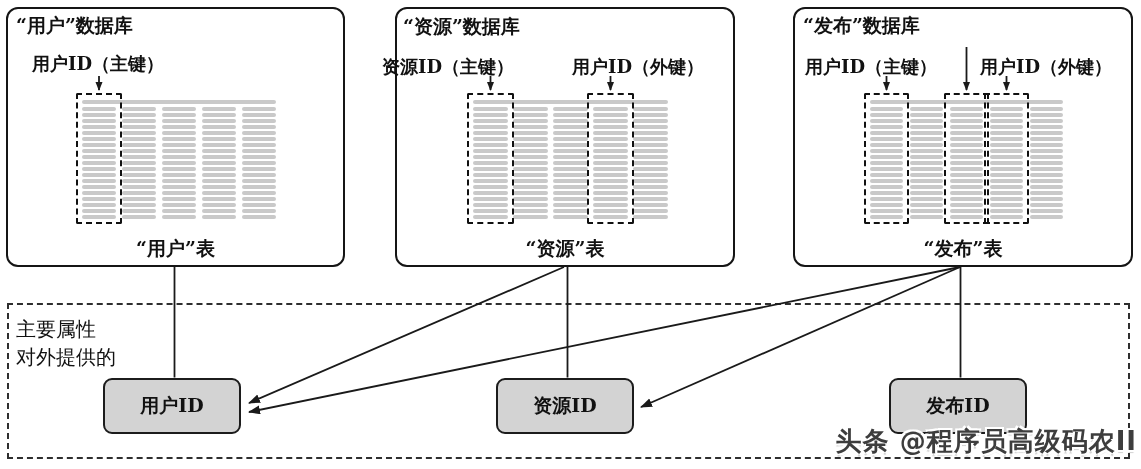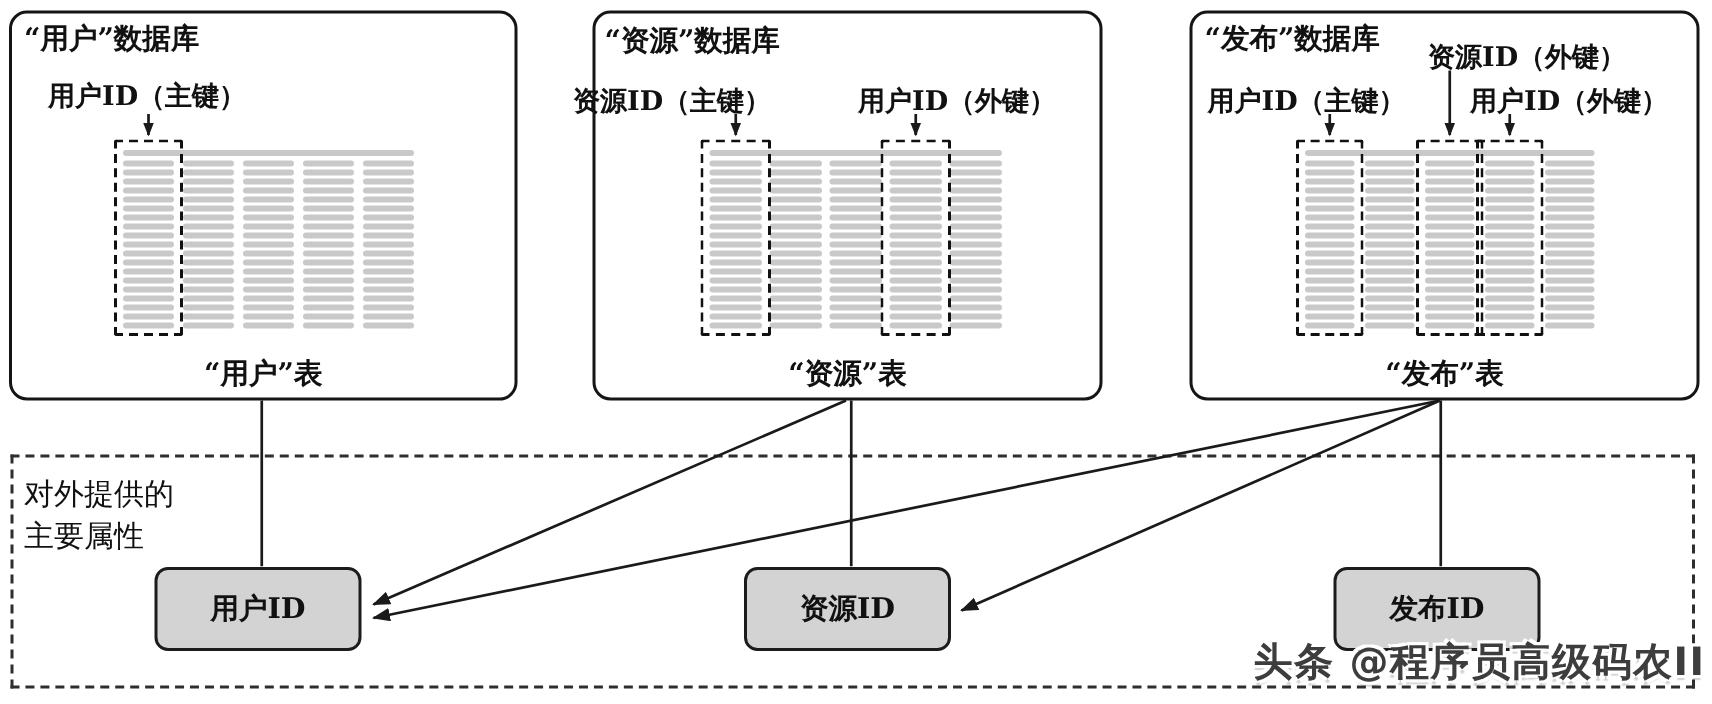--- a/index.html
+++ b/index.html
@@ -49,21 +49,20 @@
   <div class="panel panel-3"></div>
 
   <div class="ptitle" style="left:16px;top:13px">“用户”数据库</div>
   <div class="ptitle" style="left:403px;top:14px">“资源”数据库</div>
   <div class="ptitle" style="left:803px;top:13px">“发布”数据库</div>
 
   <div class="plabel" style="left:32px;top:52px">用户ID（主键）</div>
   <div class="plabel" style="left:382px;top:55px">资源ID（主键）</div>
   <div class="plabel" style="left:572px;top:55px">用户ID（外键）</div>
   <div class="plabel" style="left:805px;top:55px">用户ID（主键）</div>
-  <div class="plabel" style="left:952px;top:26px">资源ID（外键）</div>
   <div class="plabel" style="left:980px;top:55px">用户ID（外键）</div>
 
   <div class="table" style="left: 82px; top: 93px; width: 194px; height: 131px;">
       <div class="bar" style="left: 0px; top: 7px; width: 194px; background: rgb(201, 201, 201);"></div>
       <div class="bar" style="left: 0px; top: 14px; width: 34px; background: rgb(201, 201, 201);"></div>
       <div class="bar" style="left: 0px; top: 20px; width: 34px; background: rgb(201, 201, 201);"></div>
       <div class="bar" style="left: 0px; top: 26px; width: 34px; background: rgb(201, 201, 201);"></div>
       <div class="bar" style="left: 0px; top: 32px; width: 34px; background: rgb(201, 201, 201);"></div>
       <div class="bar" style="left: 0px; top: 38px; width: 34px; background: rgb(201, 201, 201);"></div>
       <div class="bar" style="left: 0px; top: 44px; width: 34px; background: rgb(201, 201, 201);"></div>
@@ -359,22 +358,22 @@
       <div class="hl-box" style="left: 74px; top: 0px; width: 45px; height: 131px;"></div>
       <div class="hl-box" style="left: 114px; top: 0px; width: 45px; height: 131px;"></div>
     </div>
 
   <div class="pcaption cap-1">“用户”表</div>
   <div class="pcaption cap-2">“资源”表</div>
   <div class="pcaption cap-3">“发布”表</div>
 
   <div class="export-box"></div>
   <div class="export-label">
+    <div>主要属性</div>
     <div>对外提供的</div>
-    <div>主要属性</div>
   </div>
 
   <div class="id-box id-box-user">
       <span>用户ID</span>
     </div>
   <div class="id-box id-box-resource">
       <span>资源ID</span>
     </div>
   <div class="id-box id-box-publish">
       <span>发布ID</span>

